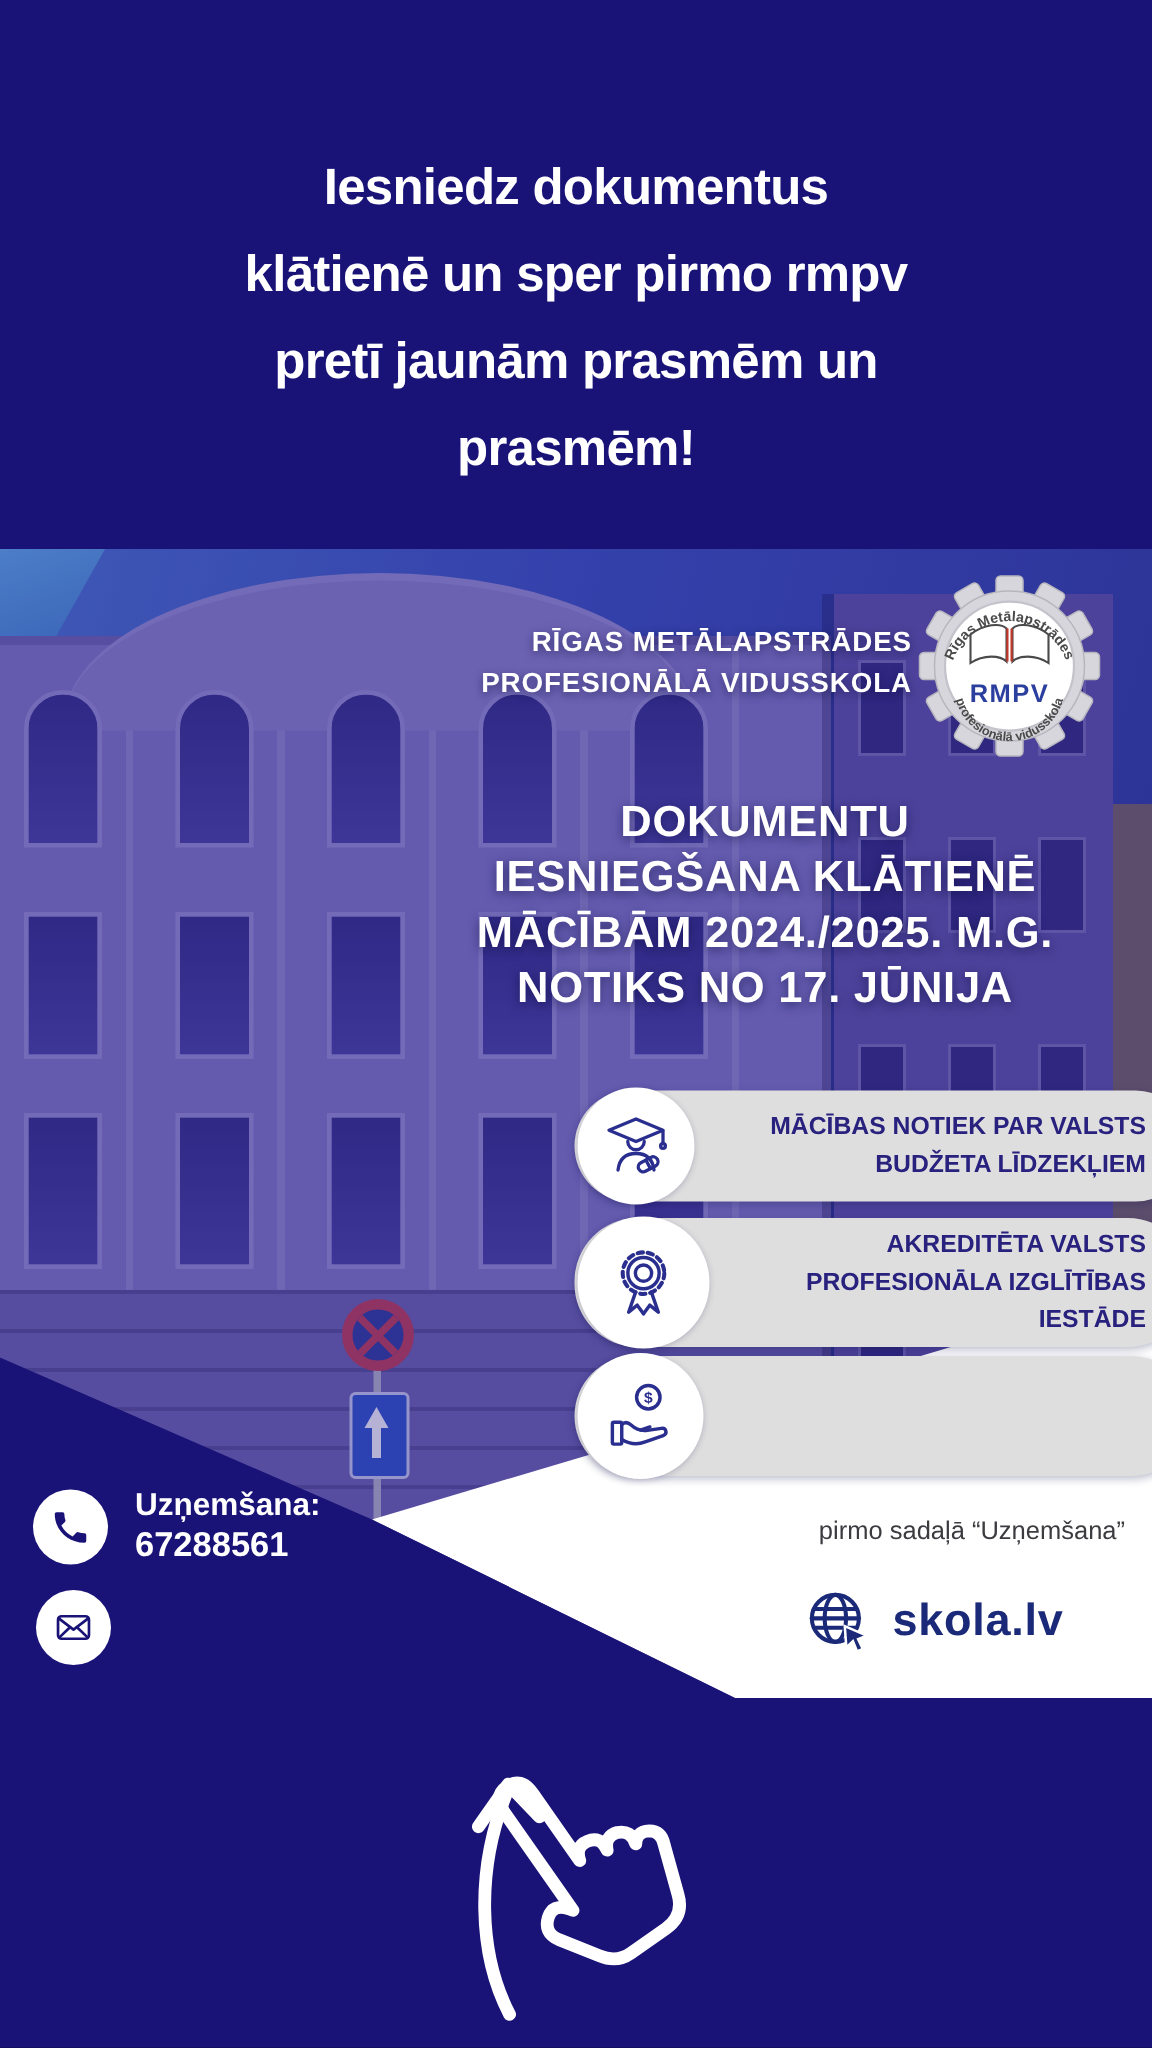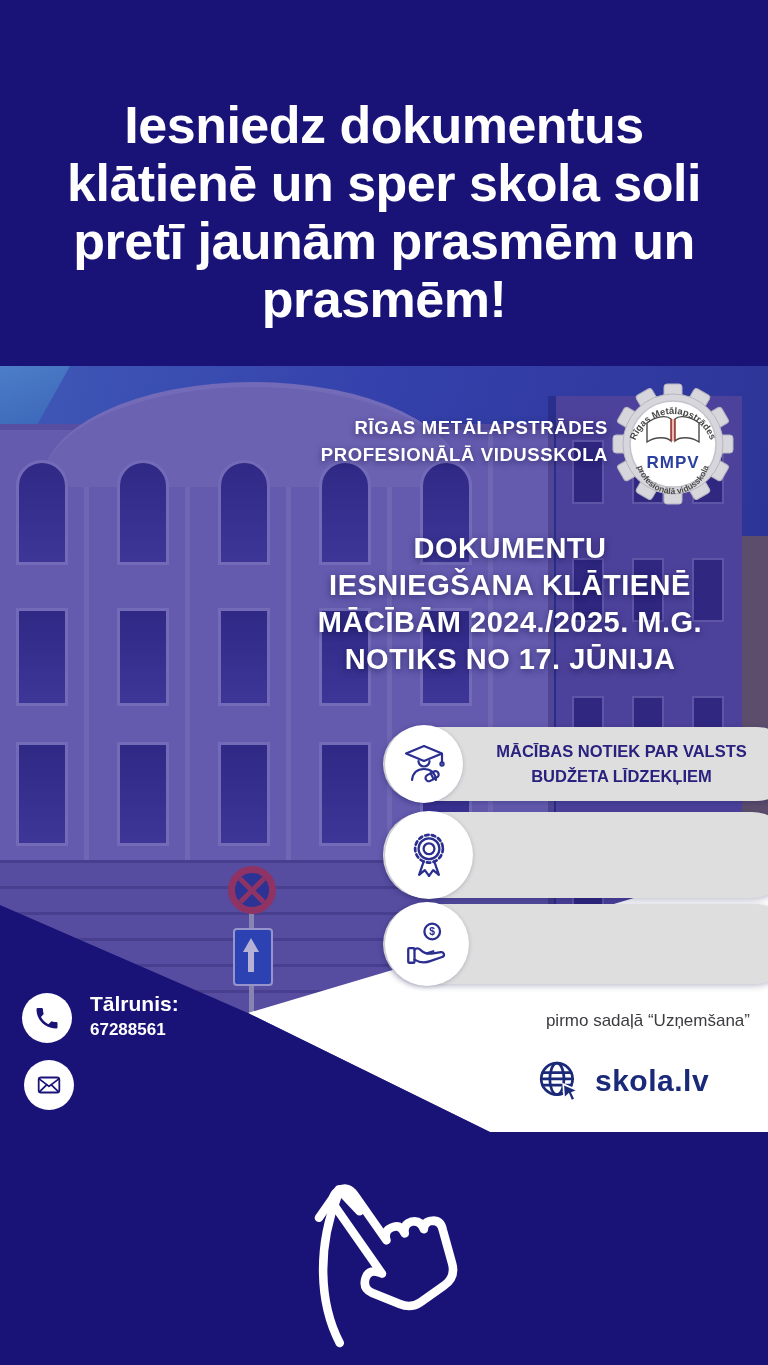--- a/index.html
+++ b/index.html
@@ -1,21 +1,21 @@
 <!DOCTYPE html>
 <html><head>
 <meta charset="utf-8">
 <style>
   html,body{margin:0;padding:0;background:#101050;}
   .poster{position:relative;width:768px;height:1365px;overflow:hidden;
           background:#1a1377;font-family:"Liberation Sans","DejaVu Sans",sans-serif;}
 
   
   .headline{position:absolute;top:96px;left:30px;width:708px;text-align:center;
-            color:#fff;font-weight:800;font-size:52px;line-height:58px;letter-spacing:-.5px;}
+            color:#fff;font-weight:800;font-size:34px;line-height:58px;letter-spacing:-.5px;}
   .headline span{display:block;}
 
   
   .photo{position:absolute;top:366px;left:0;width:768px;height:766px;overflow:hidden;
          background:linear-gradient(105deg,#4b79cf 0%,#3c55c0 38%,#2c3a96 100%);}
   .sky-wedge{position:absolute;top:0;left:0;width:70px;height:125px;
              background:linear-gradient(160deg,#5fb0e9,#2f6fc0);
              clip-path:polygon(0 0,100% 0,0 100%);}
   .facade-left{position:absolute;left:-12px;top:58px;width:566px;height:708px;background:#837cc4;
                border-top:6px solid #6f68b0;
@@ -62,46 +62,46 @@
   .big-title span{display:block;}
 
   
   .pill{position:absolute;left:383px;right:-26px;}
   .pill-bg{position:absolute;inset:0;background:#dfdede;border-radius:42px;
            box-shadow:0 2px 6px rgba(20,20,80,.28);}
   .pill-circle{position:absolute;left:2px;top:50%;transform:translateY(-50%);
                background:#fff;border-radius:50%;display:flex;align-items:center;justify-content:center;
                box-shadow:0 1px 4px rgba(20,20,80,.22);}
   .pill-text{position:absolute;left:96px;right:30px;top:50%;transform:translateY(-50%);
-             text-align:center;color:#28217e;font-weight:800;font-size:16.5px;line-height:1.5;}
+             text-align:right;color:#28217e;font-weight:800;font-size:16.5px;line-height:1.5;}
 
   
   .contact-circle{position:absolute;width:50px;height:50px;border-radius:50%;background:#fff;
                   display:flex;align-items:center;justify-content:center;}
   .contact-text{position:absolute;color:#fff;font-weight:800;}
   .contact-text .l1{display:block;font-size:21px;line-height:24px;}
-  .contact-text .l2{display:block;font-size:17px;line-height:27px;}
+  .contact-text .l2{display:block;font-size:23px;line-height:27px;}
 
   
   .info-note{position:absolute;right:18px;top:1010px;text-align:right;color:#3c3c40;
              font-size:17px;line-height:1.35;}
   .info-note span{display:block;}
   .website{position:absolute;left:536px;top:1058px;display:flex;align-items:center;gap:13px;cursor:pointer;}
   .website .url{color:#1b2a78;font-weight:800;font-size:30px;letter-spacing:.5px;}
 
   .swipe{position:absolute;left:278px;top:1142px;}
 </style>
 </head>
 <body>
 
 <div class="poster">
 
   <div class="headline">
     <span>Iesniedz dokumentus</span>
-    <span>klātienē un sper skola soli</span>
+    <span>klātienē un sper pirmo rmpv</span>
     <span>pretī jaunām prasmēm un</span>
     <span>prasmēm!</span>
   </div>
 
   <div class="photo">
     <div class="sky-wedge"></div>
     <div class="facade-left" id="facadeLeft">
       <div class="gable"></div>
       <div class="stone-base"></div>
     <div class="win arched" style="left: 28px; top: 30px; width: 52px; height: 105px;"></div>
@@ -225,20 +225,21 @@
     <div class="pill-bg"></div>
     <div class="pill-circle" style="width:88px;height:88px;">
       <svg width="50" height="50" viewBox="0 0 48 48" fill="none" stroke="#2a2f8f" stroke-width="2.2" stroke-linecap="round" stroke-linejoin="round">
         <circle cx="24" cy="18" r="10"></circle>
         <circle cx="24" cy="18" r="13.3" stroke-width="2.6" stroke-dasharray="3.4 3.1"></circle>
         <circle cx="24" cy="18" r="5.2"></circle>
         <path d="M19 30 L14.5 43 L20 38.5 L24 44"></path>
         <path d="M29 30 L33.5 43 L28 38.5 L24 44"></path>
       </svg>
     </div>
+    <div class="pill-text">AKREDITĒTA VALSTS PROFESIONĀLA IZGLĪTĪBAS IESTĀDE</div>
   </div>
 
   <div class="pill" style="top:904px;height:80px;">
     <div class="pill-bg"></div>
     <div class="pill-circle" style="width:84px;height:84px;">
       <svg width="50" height="50" viewBox="0 0 48 48" fill="none" stroke="#2a2f8f" stroke-width="2.2" stroke-linecap="round" stroke-linejoin="round">
         <circle cx="29" cy="12" r="7.5"></circle>
         <text x="29" y="15.5" text-anchor="middle" font-size="10" font-weight="bold" fill="#2a2f8f" stroke="none" font-family="Liberation Sans, DejaVu Sans, sans-serif">$</text>
         <rect x="6" y="28" width="6" height="14" rx="1"></rect>
         <path d="M12 39 C 17 42 22 42.5 27 40.5 L 38.5 36.5 C 41.5 35.4 40.5 31.4 37.3 31.9 L 28.5 33.2 C 24 33.8 20.8 32.4 18 29.8 C 15.5 27.5 13.5 28 12 29.5"></path>
@@ -246,21 +247,21 @@
       </svg>
     </div>
   </div>
 
   <div class="contact-circle" style="left:22px;top:993px;">
     <svg width="28" height="28" viewBox="0 0 24 24">
       <path fill="#1a1377" d="M6.62 10.79a15.05 15.05 0 0 0 6.59 6.59l2.2-2.2a1 1 0 0 1 1.02-.24c1.12.37 2.33.57 3.57.57a1 1 0 0 1 1 1V20a1 1 0 0 1-1 1C10.4 21 3 13.6 3 4.5a1 1 0 0 1 1-1H7.5a1 1 0 0 1 1 1c0 1.24.2 2.45.57 3.57a1 1 0 0 1-.24 1.02l-2.21 2.2z"></path>
     </svg>
   </div>
   <div class="contact-text" style="left:90px;top:992px;">
-    <span class="l1">Tālrunis:</span>
+    <span class="l1">Uzņemšana:</span>
     <span class="l2">67288561</span>
   </div>
 
   <div class="contact-circle" style="left:24px;top:1060px;">
     <svg width="30" height="30" viewBox="0 0 32 32" fill="none" stroke="#1a1377" stroke-width="1.9" stroke-linecap="round" stroke-linejoin="round">
       <rect x="5" y="8" width="22" height="16" rx="2.5"></rect>
       <path d="M5.5 9.5 L16 17.5 L26.5 9.5"></path>
       <path d="M6 23 L13.5 15.8"></path>
         <path d="M26 23 L18.5 15.8"></path>
     </svg>

